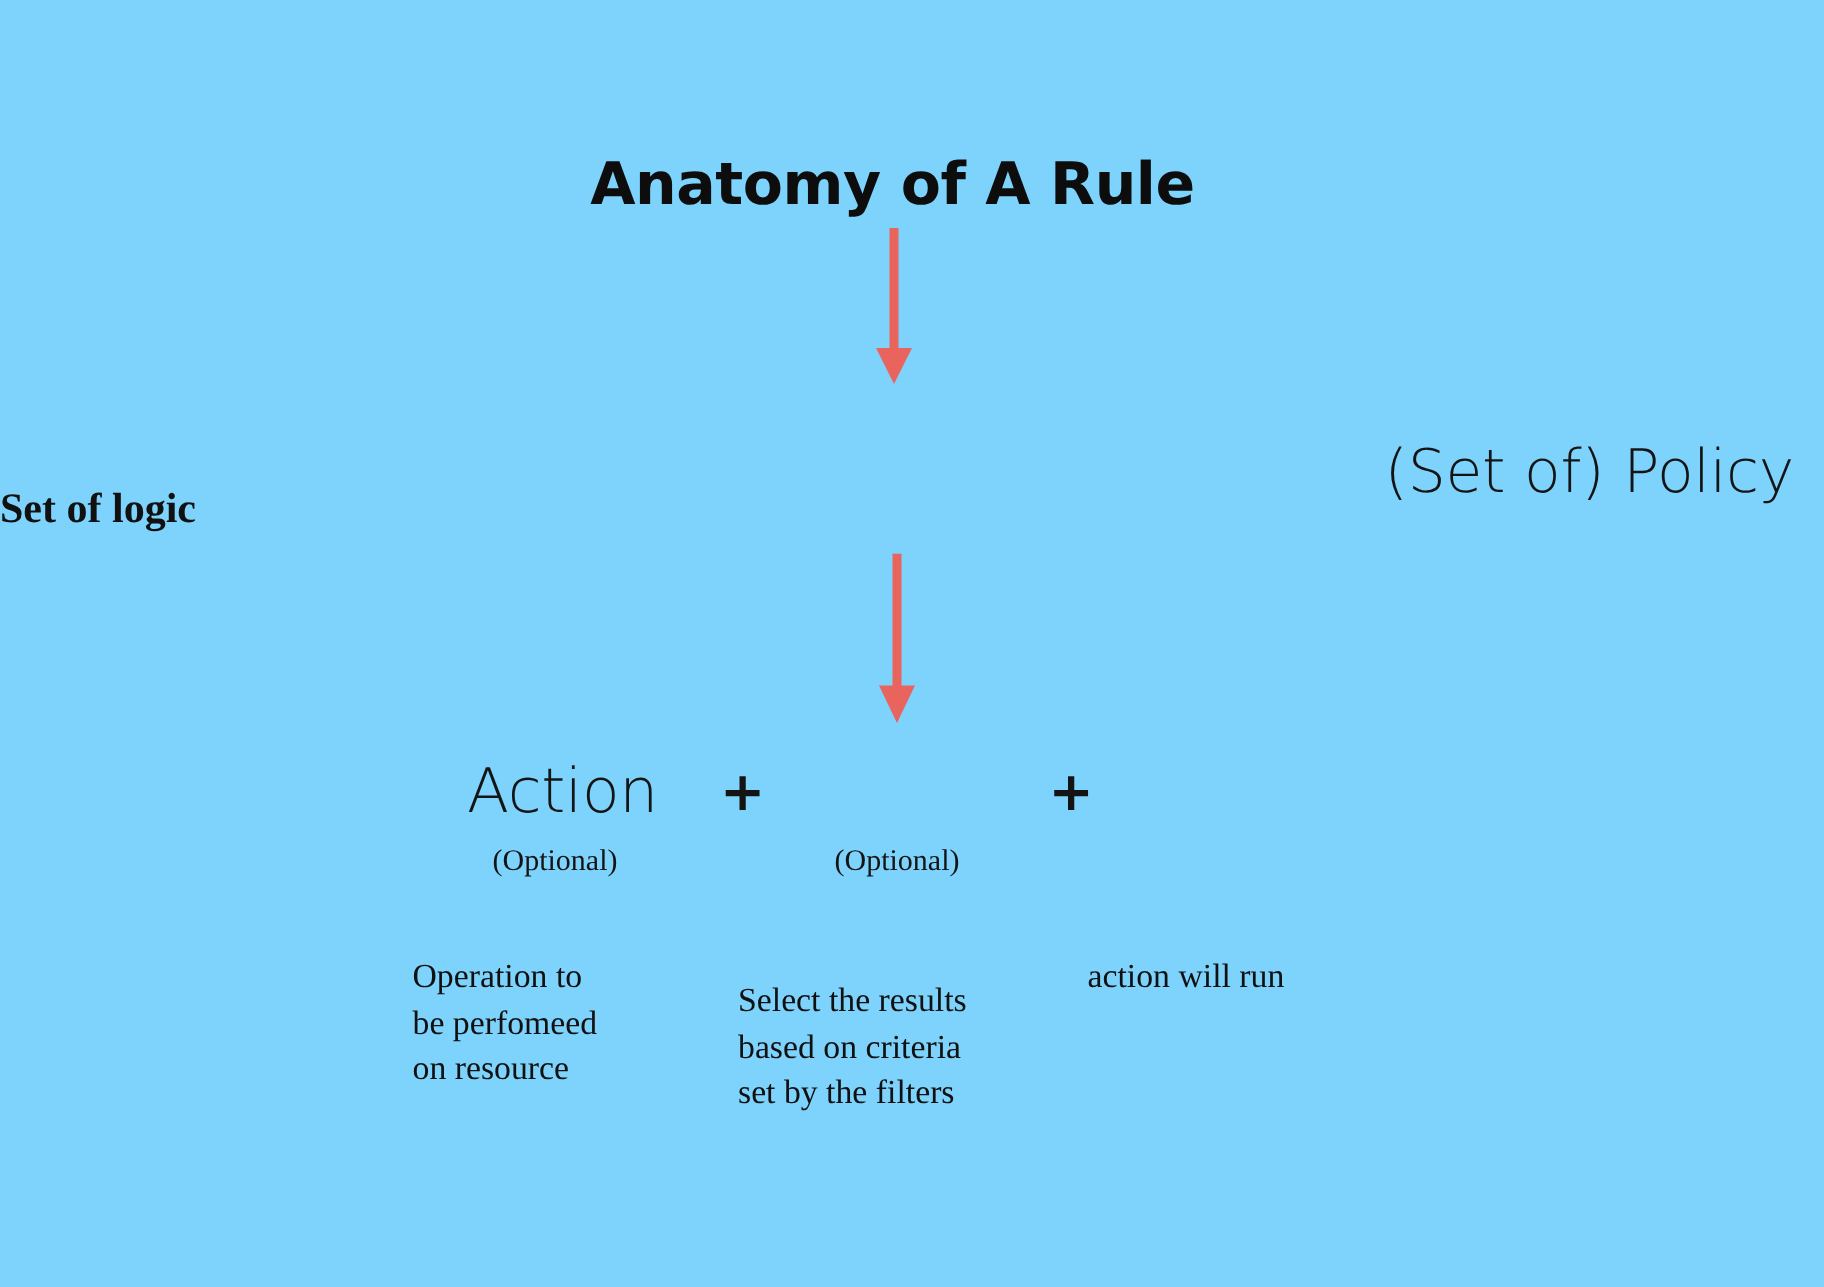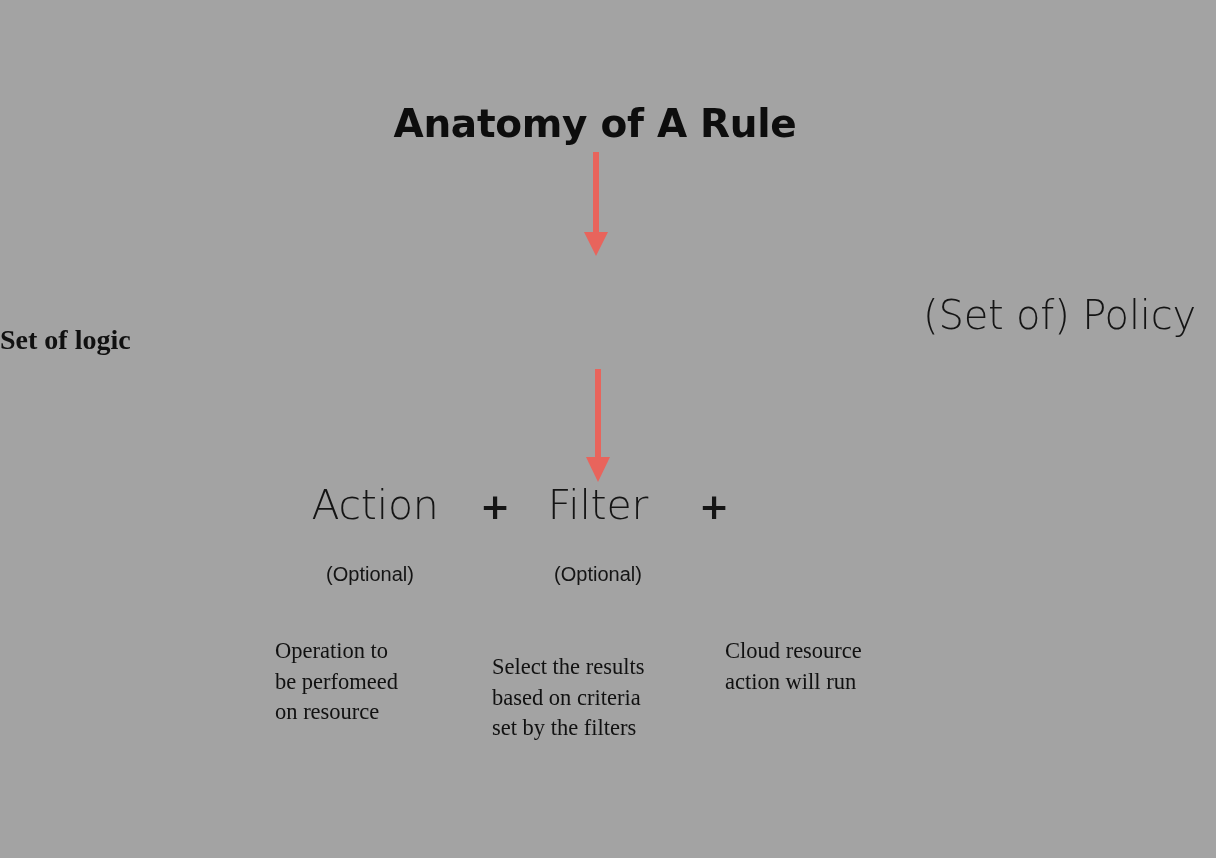--- a/index.html
+++ b/index.html
@@ -11,21 +11,21 @@
     width: 1216px;
     height: 858px;
     font-family: "Liberation Sans", sans-serif;
     color: #111111;
     overflow: hidden;
   }
   #canvas {
     position: relative;
     width: 1216px;
     height: 858px;
-    background: #a3a3a3;
+    background: #7dd3fc;
   }
 
   
   .title {
     position: absolute;
     left: 0;
     top: 101px;
     width: 1190px;
     text-align: center;
     font-family: "DejaVu Sans", sans-serif;
@@ -66,21 +66,21 @@
     font-weight: 700;
     font-size: 28px;
     color: #111111;
     white-space: nowrap;
   }
 
   
   .row-terms {
     position: absolute;
     left: 0;
-    top: 478px;
+    top: 500px;
     width: 1216px;
     height: 60px;
     text-decoration: underline;
   }
   .term {
     position: absolute;
     top: 0;
     text-align: center;
     font-family: "DejaVu Sans", sans-serif;
     font-weight: 300;
@@ -96,21 +96,21 @@
     font-family: "DejaVu Sans", sans-serif;
     font-weight: 600;
     font-size: 36px;
     color: #141414;
     line-height: 54px;
   }
 
   .optional {
     position: absolute;
     text-align: center;
-    font-family: Liberation Sans, sans-serif;
+    font-family: Liberation Serif, serif;
     font-weight: 300;
     font-size: 20px;
     color: #141414;
     white-space: nowrap;
   }
 
   .desc {
     position: absolute;
     text-align: left;
     font-family: "Liberation Serif", serif;
@@ -142,21 +142,20 @@
       <rect x="15" y="0" width="6" height="92" fill="#e8645c"></rect>
       <path d="M 6 88 L 30 88 L 18 113 Z" fill="#e8645c"></path>
     </g>
   </svg>
 
   <div class="row-terms">
     <div class="term" style="left:275px; width:200px;">Action</div>
 
     <div class="plus" style="left:480px;">+</div>
 
-    <div class="term" style="left:502px; width:192px;">Filter</div>
 
     <div class="plus" style="left:699px;">+</div>
 
   </div>
 
   <div class="optional" style="left:275px; top:563px; width:190px;">(Optional)</div>
   <div class="optional" style="left:502px; top:563px; width:192px;">(Optional)</div>
 
   <div class="desc" style="left:275px; top:636px; width:200px;">
     <div>Operation to</div>
@@ -164,17 +163,16 @@
     <div>on resource</div>
   </div>
 
   <div class="desc" style="left:492px; top:636px; width:220px;margin-top:16px;">
     <div>Select the results</div>
     <div>based on criteria</div>
     <div>set by the filters</div>
   </div>
 
   <div class="desc" style="left:725px; top:636px; width:252px;">
-    <div>Cloud resource</div>
     <div>action will run</div>
   </div>
 
 </div>
 
 </body></html>

